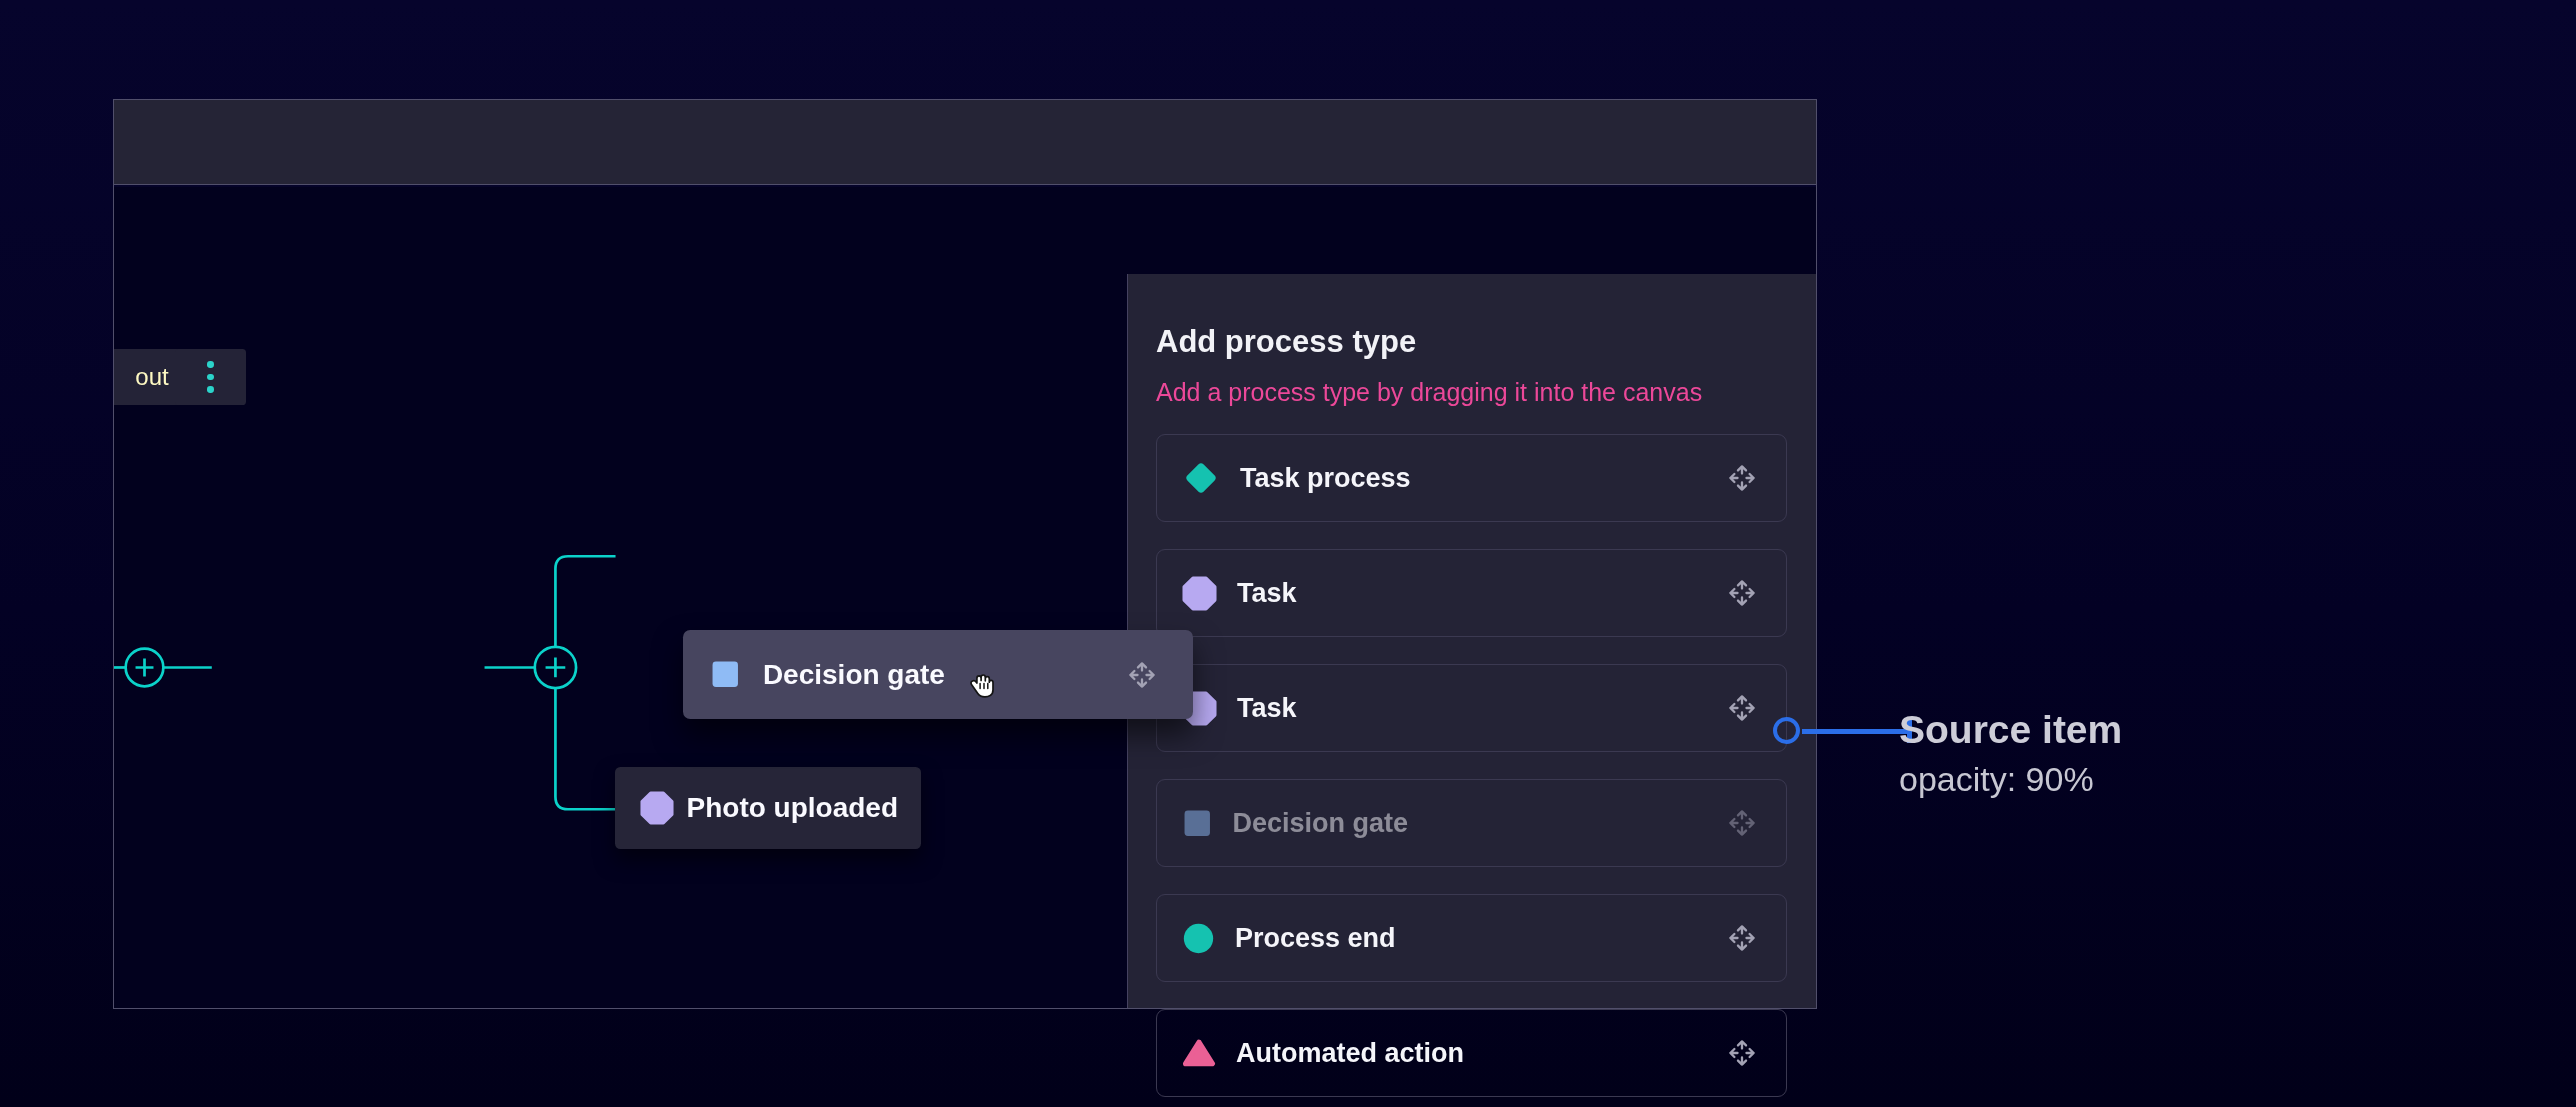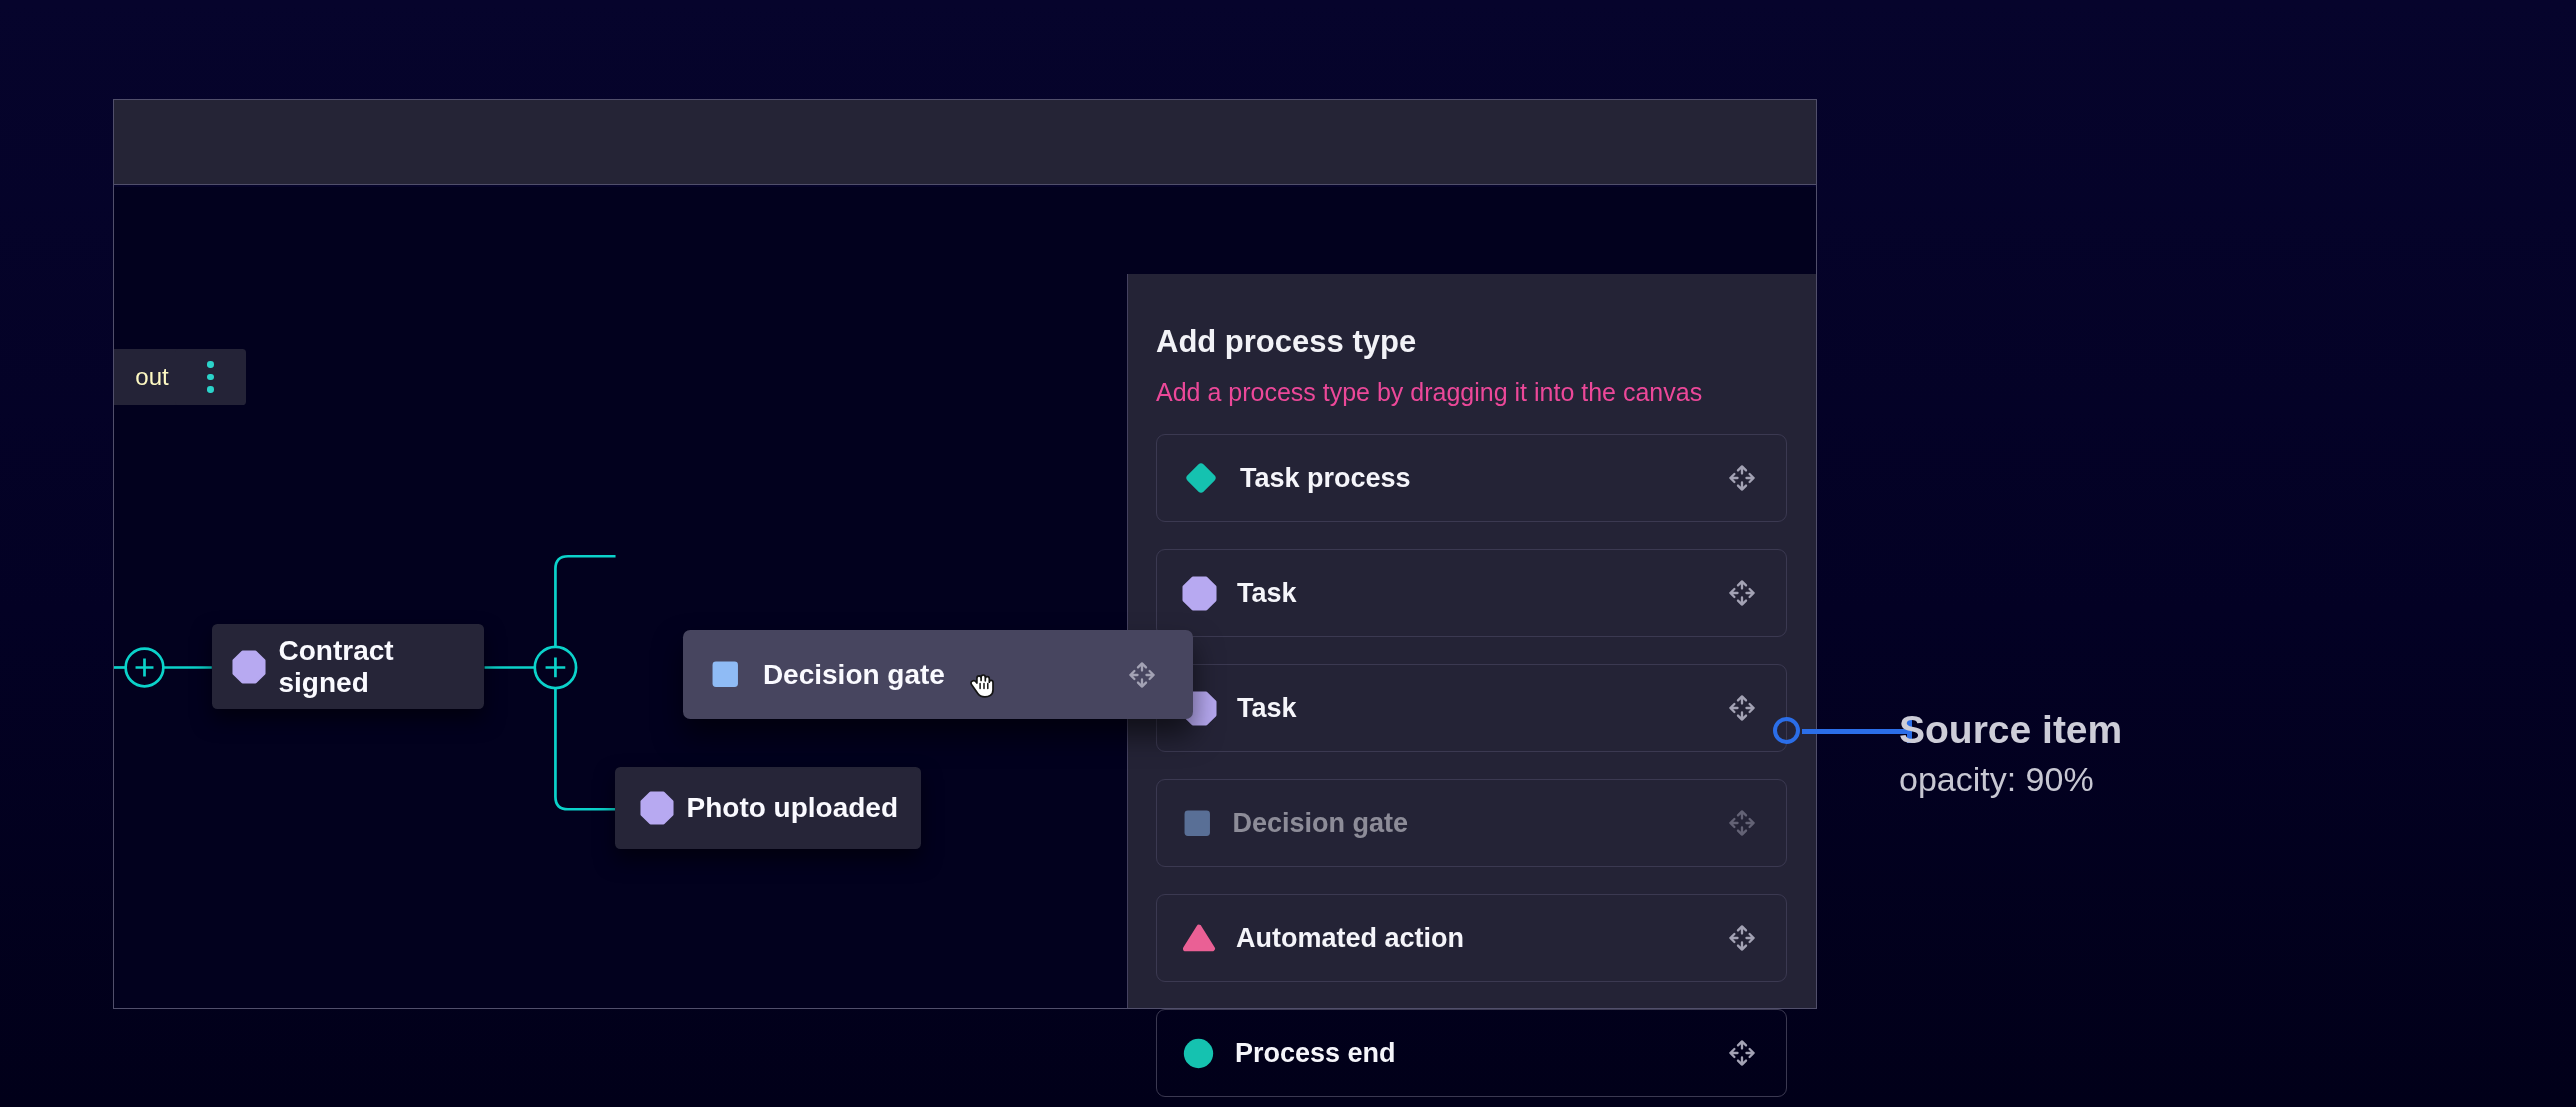--- a/index.html
+++ b/index.html
@@ -114,26 +114,20 @@
 
     <div class="canvas-btn btn-zoom-out">out</div>
     <div class="canvas-btn btn-more">
       <span class="kebab">
           <i></i>
           <i></i>
           <i></i>
         </span>
     </div>
 
-    <div class="node node-contract">
-      <svg class="shape" width="34" height="34" viewBox="0 0 36 36">
-        <polygon points="11.2,2 24.8,2 34,11.2 34,24.8 24.8,34 11.2,34 2,24.8 2,11.2" fill="#b7a9f1" stroke="#b7a9f1" stroke-width="3" stroke-linejoin="round"></polygon>
-      </svg>
-      <span>Contract signed</span>
-    </div>
 
 
     <div class="node node-photo">
       <svg class="shape" width="34" height="34" viewBox="0 0 36 36">
         <polygon points="11.2,2 24.8,2 34,11.2 34,24.8 24.8,34 11.2,34 2,24.8 2,11.2" fill="#b7a9f1" stroke="#b7a9f1" stroke-width="3" stroke-linejoin="round"></polygon>
       </svg>
       <span>Photo uploaded</span>
     </div>
 
     <div class="node node-dragged">
@@ -204,37 +198,37 @@
         <span class="card-label">Decision gate</span>
         <svg class="move-icon" width="34" height="34" viewBox="0 0 38 38" fill="none" stroke="#a3a2b4" stroke-width="2.6" stroke-linecap="round" stroke-linejoin="round">
           <path d="M19 14 V6 M14.5 10.5 L19 6 L23.5 10.5"></path>
             <path d="M19 24 V32 M14.5 27.5 L19 32 L23.5 27.5"></path>
           <path d="M14 19 H6 M10.5 14.5 L6 19 L10.5 23.5"></path>
             <path d="M24 19 H32 M27.5 14.5 L32 19 L27.5 23.5"></path>
         </svg>
       </div>
 
       <div class="card">
+        <svg class="shape" width="33" height="33" viewBox="0 0 36 36">
+          <circle cx="18" cy="18" r="16" fill="#15c2b0"></circle>
+        </svg>
+        <span class="card-label">Process end</span>
+        <svg class="move-icon" width="34" height="34" viewBox="0 0 38 38" fill="none" stroke="#a3a2b4" stroke-width="2.6" stroke-linecap="round" stroke-linejoin="round">
+          <path d="M19 14 V6 M14.5 10.5 L19 6 L23.5 10.5"></path>
+            <path d="M19 24 V32 M14.5 27.5 L19 32 L23.5 27.5"></path>
+          <path d="M14 19 H6 M10.5 14.5 L6 19 L10.5 23.5"></path>
+            <path d="M24 19 H32 M27.5 14.5 L32 19 L27.5 23.5"></path>
+        </svg>
+      </div>
+
+      <div class="card">
         <svg class="shape" width="34" height="32" viewBox="0 0 36 36">
           <path d="M18 6 L33 30 L3 30 Z" fill="#ea6095" stroke="#ea6095" stroke-width="6" stroke-linejoin="round"></path>
         </svg>
         <span class="card-label">Automated action</span>
-        <svg class="move-icon" width="34" height="34" viewBox="0 0 38 38" fill="none" stroke="#a3a2b4" stroke-width="2.6" stroke-linecap="round" stroke-linejoin="round">
-          <path d="M19 14 V6 M14.5 10.5 L19 6 L23.5 10.5"></path>
-            <path d="M19 24 V32 M14.5 27.5 L19 32 L23.5 27.5"></path>
-          <path d="M14 19 H6 M10.5 14.5 L6 19 L10.5 23.5"></path>
-            <path d="M24 19 H32 M27.5 14.5 L32 19 L27.5 23.5"></path>
-        </svg>
-      </div>
-
-      <div class="card">
-        <svg class="shape" width="33" height="33" viewBox="0 0 36 36">
-          <circle cx="18" cy="18" r="16" fill="#15c2b0"></circle>
-        </svg>
-        <span class="card-label">Process end</span>
         <svg class="move-icon" width="34" height="34" viewBox="0 0 38 38" fill="none" stroke="#a3a2b4" stroke-width="2.6" stroke-linecap="round" stroke-linejoin="round">
           <path d="M19 14 V6 M14.5 10.5 L19 6 L23.5 10.5"></path>
             <path d="M19 24 V32 M14.5 27.5 L19 32 L23.5 27.5"></path>
           <path d="M14 19 H6 M10.5 14.5 L6 19 L10.5 23.5"></path>
             <path d="M24 19 H32 M27.5 14.5 L32 19 L27.5 23.5"></path>
         </svg>
       </div>
     </div>
 
   </div>

